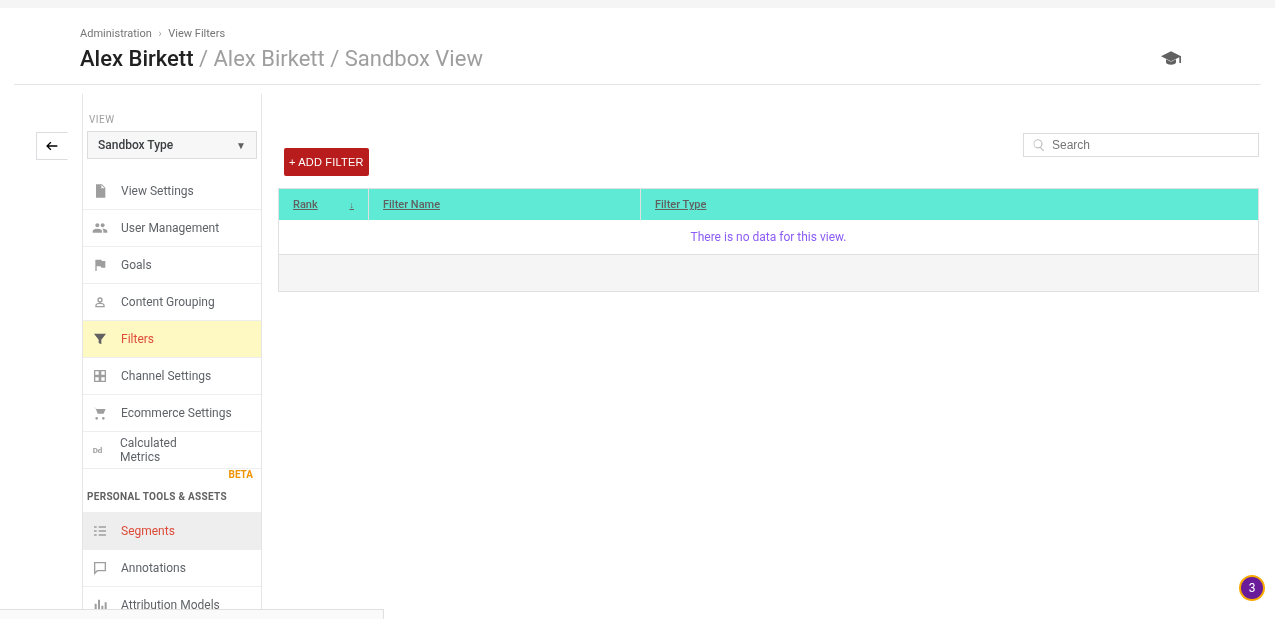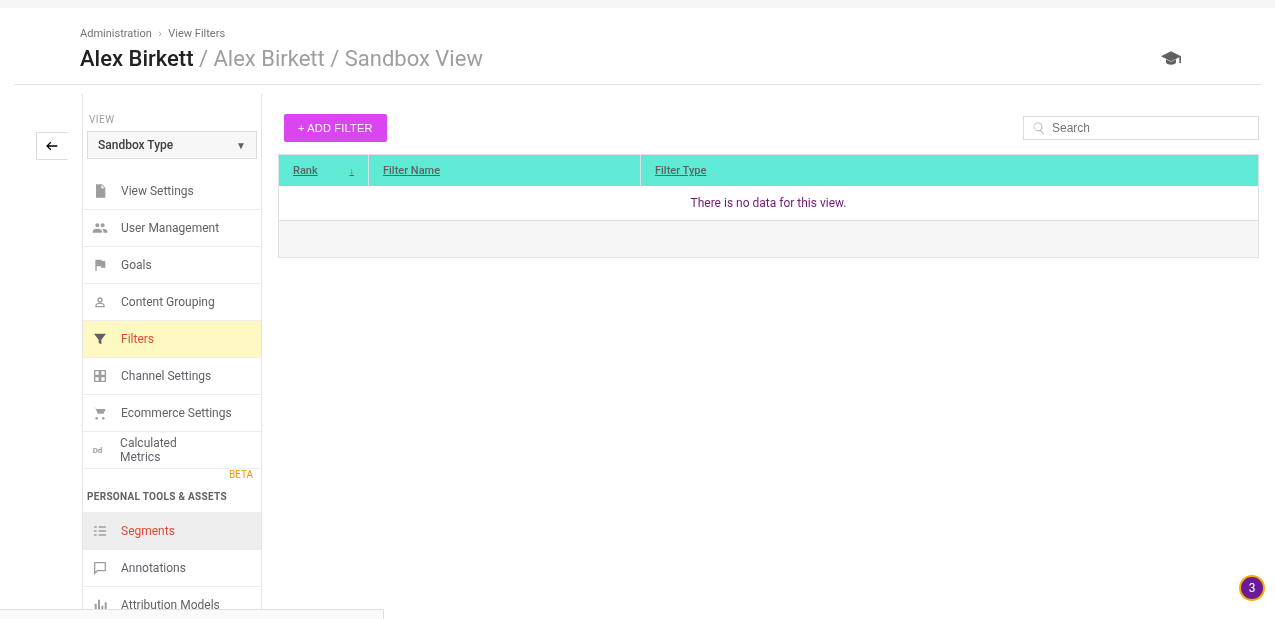--- a/index.html
+++ b/index.html
@@ -116,21 +116,21 @@
       text-align: right;
     }
     .nav-item.active .lbl { color: #dd4b39; font-weight: 400; }
     .nav-item.active .ic svg { fill: #616161; }
     .nav-item.highlight { background: #eee; }
     .nav-item.highlight .lbl { color: #dd4b39; }
     .nav-item .badge {
       font-size: 10px;
       color: #f09300;
       margin-left: 2px;
-      font-weight: 400;
+      font-weight: 700;
       margin-top: 48px;
     }
     .section-header {
       font-size: 10px;
       font-weight: 700;
       letter-spacing: 0.3px;
       color: #616161;
       padding: 22px 0 10px 4px;
       border-bottom: 1px solid #eee;
     }
@@ -139,29 +139,30 @@
       padding: 20px 16px 0 16px;
       min-width: 0;
     }
     .toolbar {
       display: flex;
       justify-content: space-between;
       align-items: center;
       padding: 0 0 12px 6px;
     }
     .add-btn {
-      background: #d946ef;
+      background: #b91c1c;
       color: #fff;
       border: none;
       font-size: 11px;
       font-weight: 500;
-      padding: 8px 14px;
+      padding: 8px 5px;
       border-radius: 2px;
       cursor: pointer;
       letter-spacing: 0.2px;
+      margin-top: 34px;
     }
     .search-wrap {
       border: 1px solid #dadce0;
       display: flex;
       align-items: center;
       padding: 4px 8px;
       width: 236px;
       background: #fff;
     }
     .search-wrap svg { fill: #bdbdbd; width: 14px; height: 14px; margin-right: 6px; }
@@ -193,21 +194,21 @@
     .th-name { width: 272px; }
     .th-type { flex: 1; }
     .sort-arrow { font-size: 9px; color: #616161; }
     .tbl-body {
       min-height: 32px;
     }
     .empty-row {
       text-align: center;
       padding: 10px 0;
       font-size: 12px;
-      color: #701a75;
+      color: #8b5cf6;
       background: #fff;
       border-bottom: 1px solid #e0e0e0;
     }
     .tbl-foot {
       height: 36px;
       background: #f5f5f5;
     }
     .fab {
       position: fixed;
       right: 10px;

